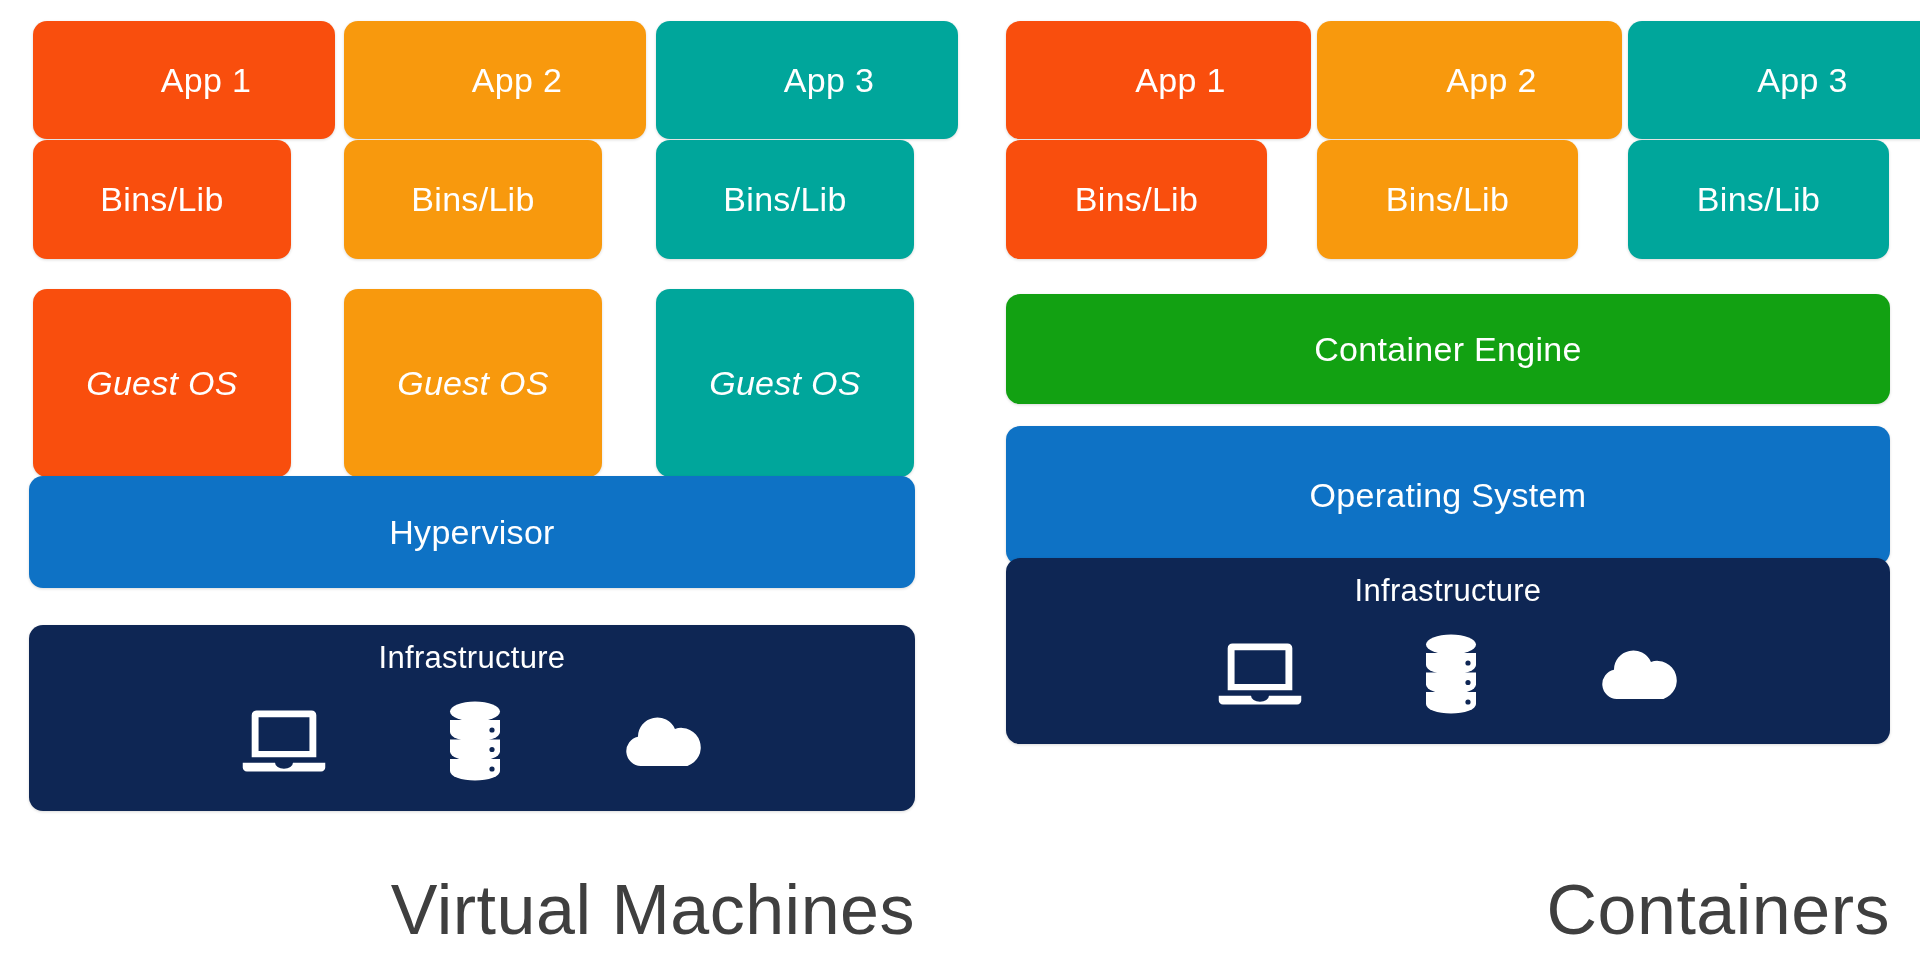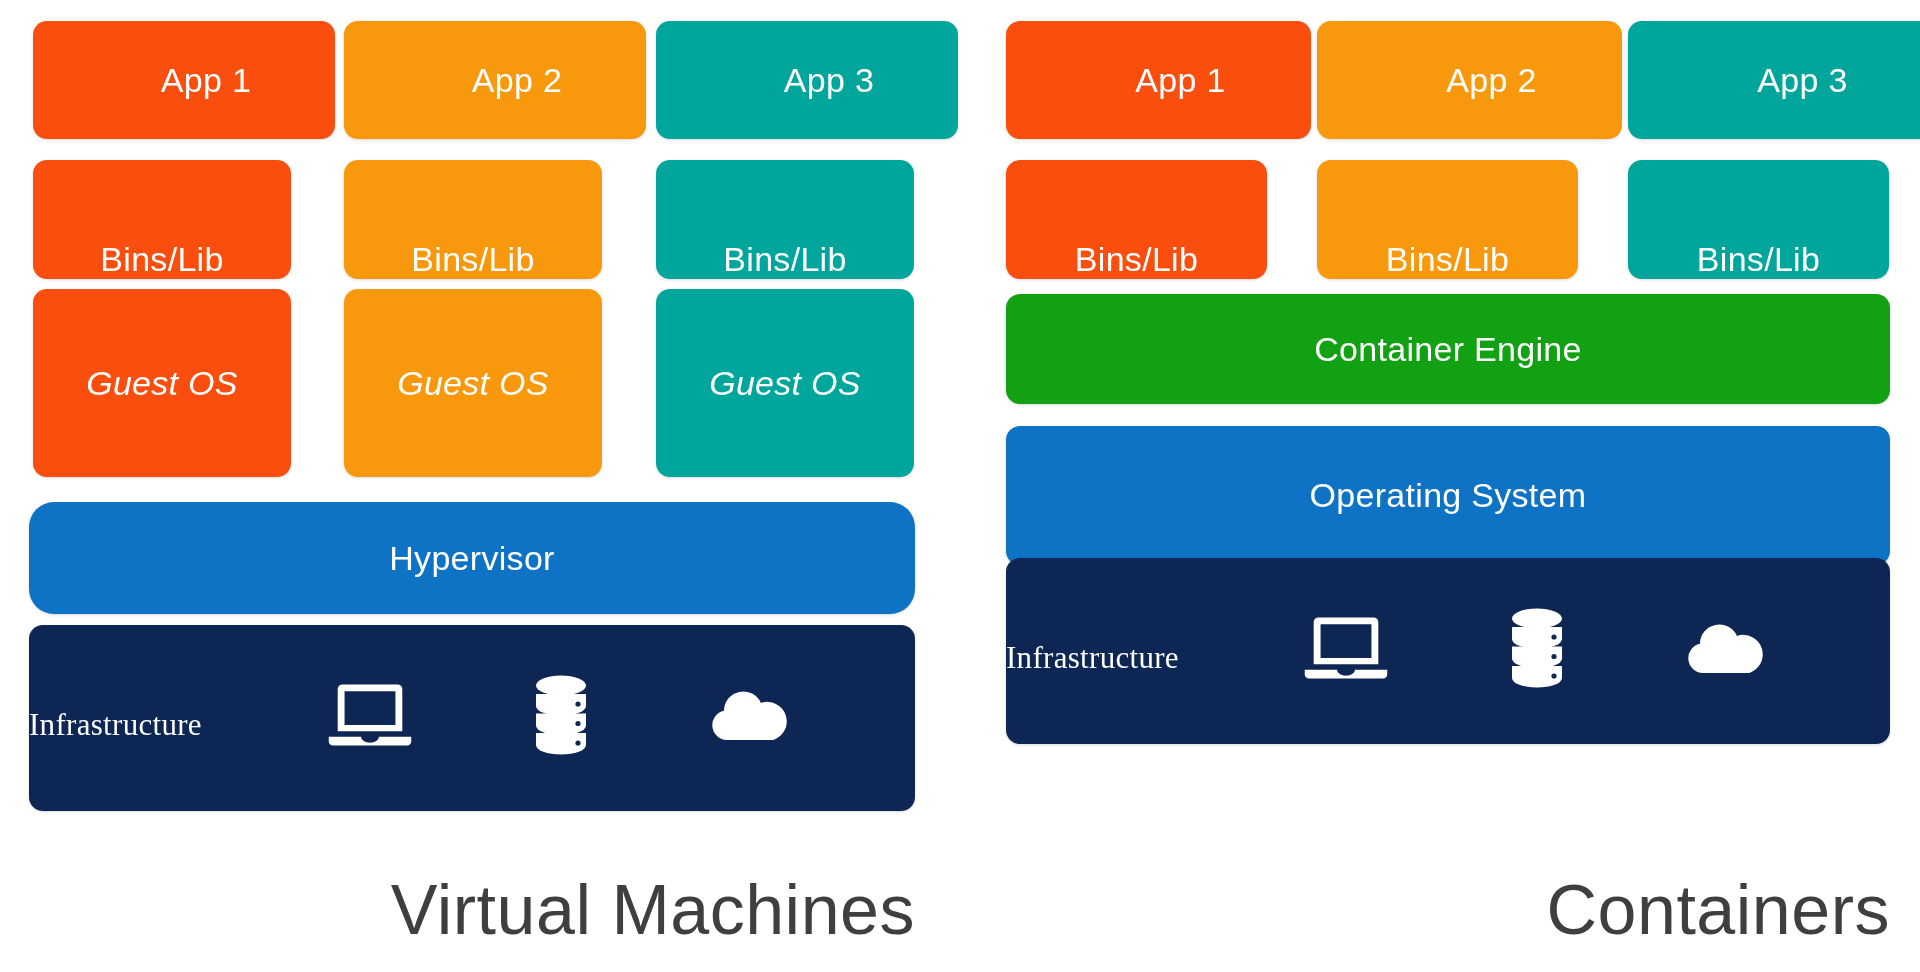--- a/index.html
+++ b/index.html
@@ -17,35 +17,35 @@
   .stack3{background:var(--c-stack3);}
   .blue{background:var(--c-blue);}
   .green{background:var(--c-engine-green);}
   .navy{background:var(--c-navy);}
 
   
   .l-c1{left:33px;width:258px;}
   .l-c2{left:344px;width:258px;}
   .l-c3{left:656px;width:258px;}
   .row-app{top:21px;height:118px;padding-left:44px;}
-  .row-bins{top:160px;height:119px;align-items:flex-end;}
+  .row-bins{top:140px;height:119px;}
   .row-guest{top:289px;height:188px;font-style:italic;}
-  .hypervisor{left:29px;top:502px;width:886px;height:112px;border-radius:25px;}
+  .hypervisor{left:29px;top:476px;width:886px;height:112px;}
   .l-infra{left:29px;top:625px;width:886px;height:186px;}
 
   
   .r-c1{left:1006px;width:261px;}
   .r-c2{left:1317px;width:261px;}
   .r-c3{left:1628px;width:261px;}
   .engine{left:1006px;top:294px;width:884px;height:110px;}
   .os{left:1006px;top:426px;width:884px;height:139px;}
   .r-infra{left:1006px;top:558px;width:884px;height:186px;}
 
   
-  .infra{justify-content:flex-start;font-family:Liberation Serif, serif;}
+  .infra{flex-direction:column;justify-content:flex-start;}
   .infra-label{margin-top:14px;font-size:31px;line-height:1.2;}
   .icon-row{display:flex;align-items:center;justify-content:center;gap:118px;margin-top:14px;flex:1;padding-bottom:18px;}
   .icon-row svg{display:block;}
   .icon-white{fill:#ffffff;}
   .icon-dot{fill:var(--c-navy);}
 
   .panel-title{
     position:absolute;text-align:right;color:var(--c-title-text,#3f3f3f);
     font-size:70px;line-height:1.2;letter-spacing:.5px;
   }

